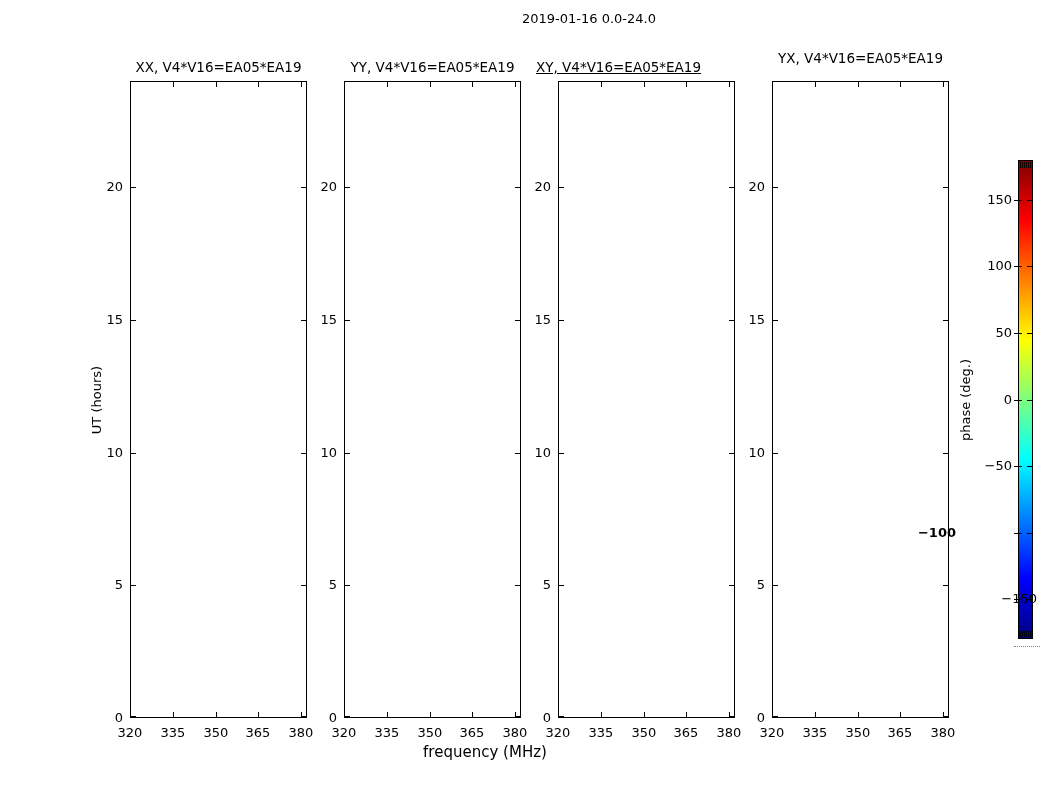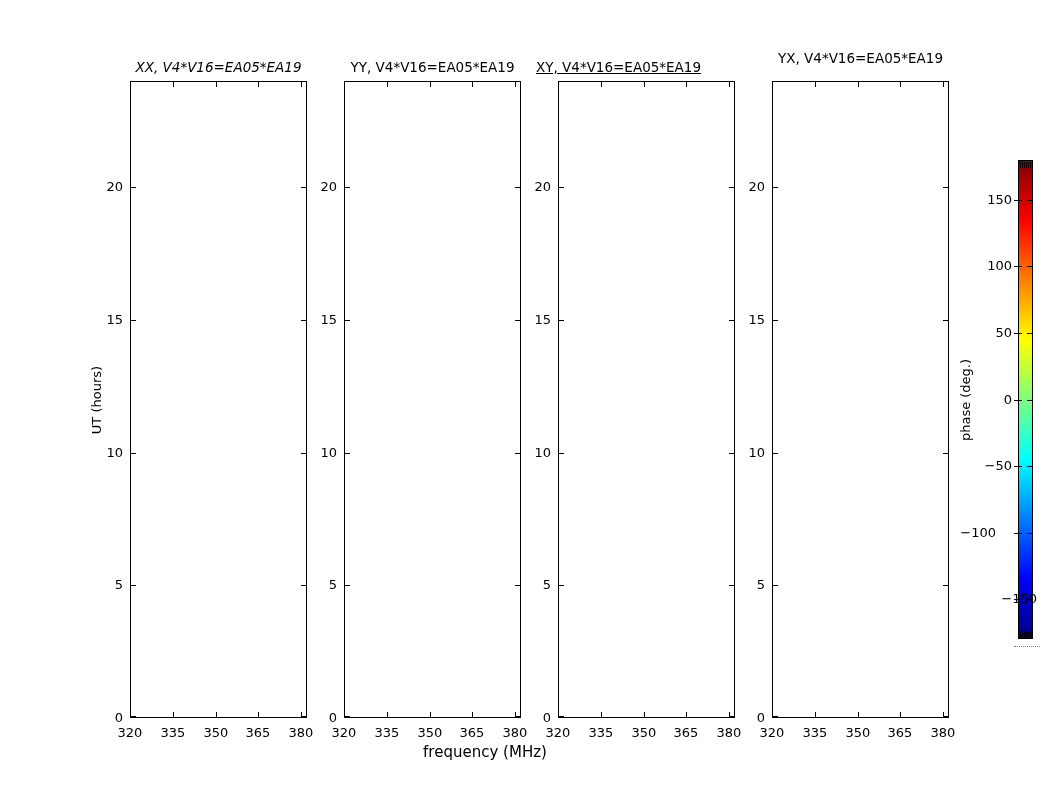--- a/index.html
+++ b/index.html
@@ -24,33 +24,34 @@
               background:repeating-linear-gradient(90deg,rgba(0,0,0,.85) 0 1px,transparent 1px 2px);}
   .cbar-dotted{position:absolute;left:1014px;top:646px;width:26px;height:0;
                border-top:1px dotted #808080;}
   .cbar-label{position:absolute;top:392px;left:906px;width:120px;height:16px;text-align:center;
               font-size:13px;transform:rotate(-90deg);}
 </style>
 </head>
 <body>
 
 <div id="figure">
+  <div class="suptitle">2019-01-16 0.0-24.0</div>
 
   <div id="plots"></div>
 
   <div class="xlabel">frequency (MHz)</div>
   <div class="ylabel">UT (hours)</div>
 
   <div class="cbar-bar" id="cbar" style="background: linear-gradient(rgb(128, 0, 0) 0%, rgb(255, 0, 0) 12.5%, rgb(255, 255, 0) 37.5%, rgb(125, 255, 125) 50%, rgb(0, 255, 255) 62.5%, rgb(0, 0, 255) 87.5%, rgb(0, 0, 128) 100%);"></div>
   <div class="cbar-hatch" style="top:162px"></div>
   <div class="cbar-hatch" style="top:631px"></div>
   <div class="cbar-dotted"></div>
   <div class="cbar-label">phase (deg.)</div>
 <div class="axes-box" style="left: 130px; top: 81px; width: 177px; height: 637px;"></div>
-    <div class="sub-title" style="left: 100px; top: 59px; width: 237px; font-style: italic;">XX, V4*V16=EA05*EA19</div>
+    <div class="sub-title" style="left: 100px; top: 59px; width: 237px;">XX, V4*V16=EA05*EA19</div>
     <div class="tick" style="left: 130px; top: 82px; width: 1px; height: 5px;"></div>
     <div class="tick" style="left: 130px; top: 712px; width: 1px; height: 5px;"></div>
     <div class="xticklabel" style="left: 110px; top: 725px;">320</div>
     <div class="tick" style="left: 173px; top: 82px; width: 1px; height: 5px;"></div>
     <div class="tick" style="left: 173px; top: 712px; width: 1px; height: 5px;"></div>
     <div class="xticklabel" style="left: 153px; top: 725px;">335</div>
     <div class="tick" style="left: 216px; top: 82px; width: 1px; height: 5px;"></div>
     <div class="tick" style="left: 216px; top: 712px; width: 1px; height: 5px;"></div>
     <div class="xticklabel" style="left: 196px; top: 725px;">350</div>
     <div class="tick" style="left: 258px; top: 82px; width: 1px; height: 5px;"></div>
@@ -180,17 +181,17 @@
     <div class="tick" style="left: 1027px; top: 333px; width: 5px; height: 1px;"></div>
     <div class="yticklabel" style="left: 972px; top: 325px;">50</div>
     <div class="tick" style="left: 1014px; top: 400px; width: 8px; height: 1px;"></div>
     <div class="tick" style="left: 1027px; top: 400px; width: 5px; height: 1px;"></div>
     <div class="yticklabel" style="left: 972px; top: 392px;">0</div>
     <div class="tick" style="left: 1014px; top: 466px; width: 8px; height: 1px;"></div>
     <div class="tick" style="left: 1027px; top: 466px; width: 5px; height: 1px;"></div>
     <div class="yticklabel" style="left: 972px; top: 458px;">−50</div>
     <div class="tick" style="left: 1014px; top: 533px; width: 8px; height: 1px;"></div>
     <div class="tick" style="left: 1027px; top: 533px; width: 5px; height: 1px;"></div>
-    <div class="yticklabel" style="left: 956px; top: 525px;">−100</div>
+    <div class="yticklabel" style="left: 916px; top: 525px; font-weight: bold;">−100</div>
     <div class="tick" style="left: 1014px; top: 599px; width: 8px; height: 1px;"></div>
     <div class="tick" style="left: 1027px; top: 599px; width: 5px; height: 1px;"></div>
     <div class="yticklabel" style="left: 997px; top: 591px;">−150</div>
   </div>
 
 </body></html>

